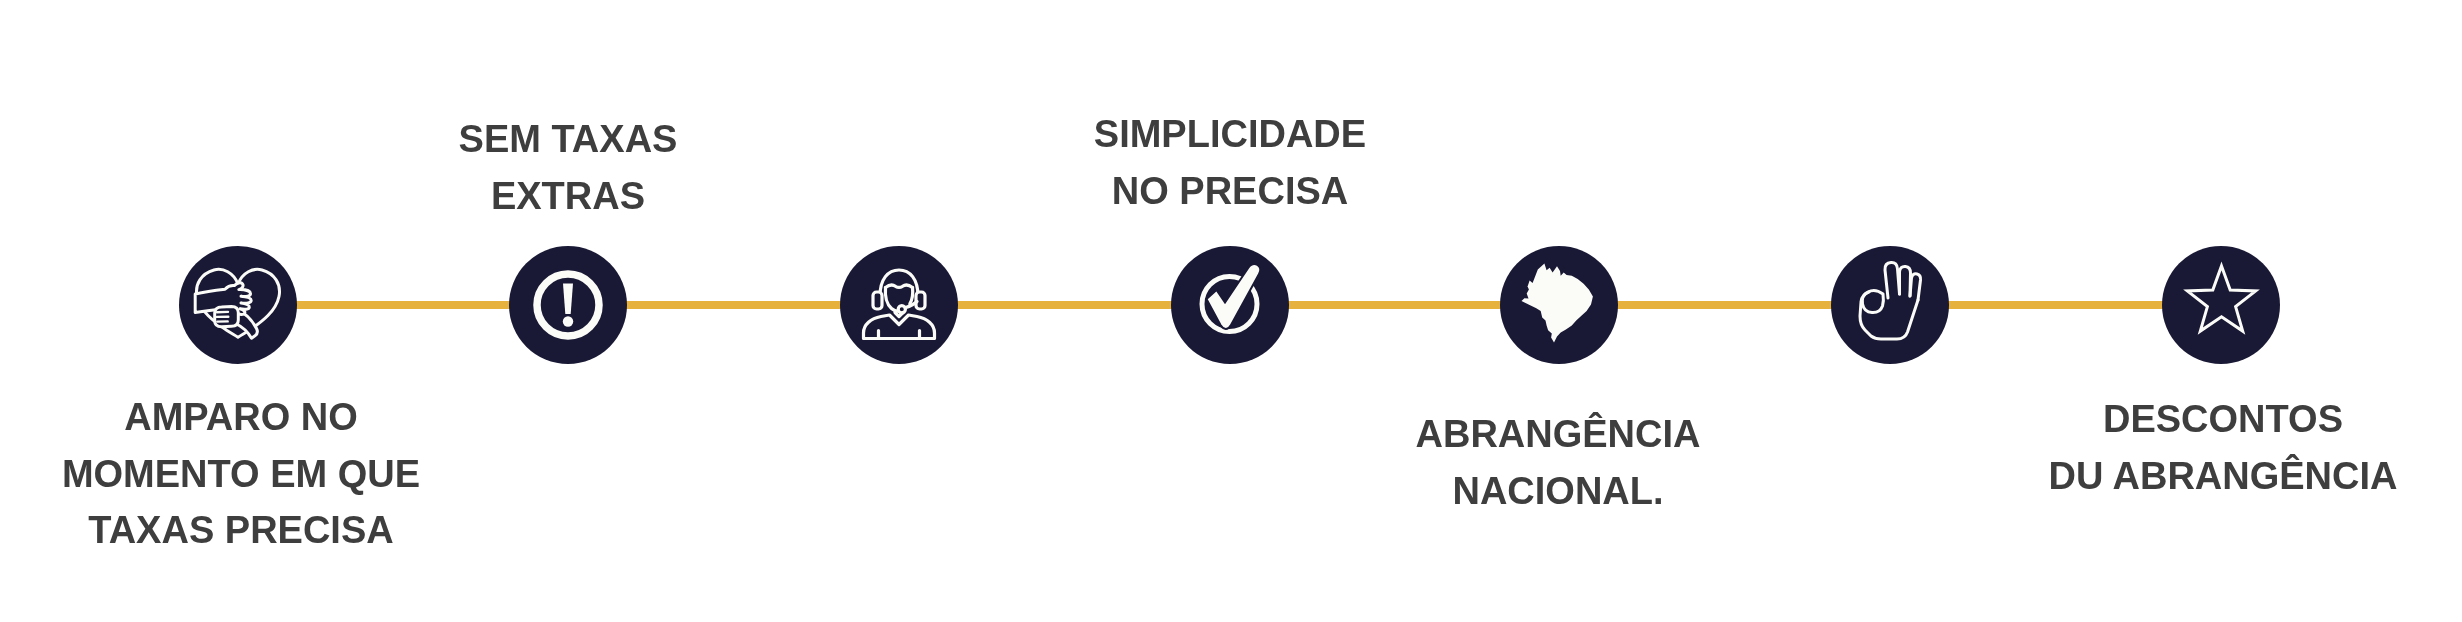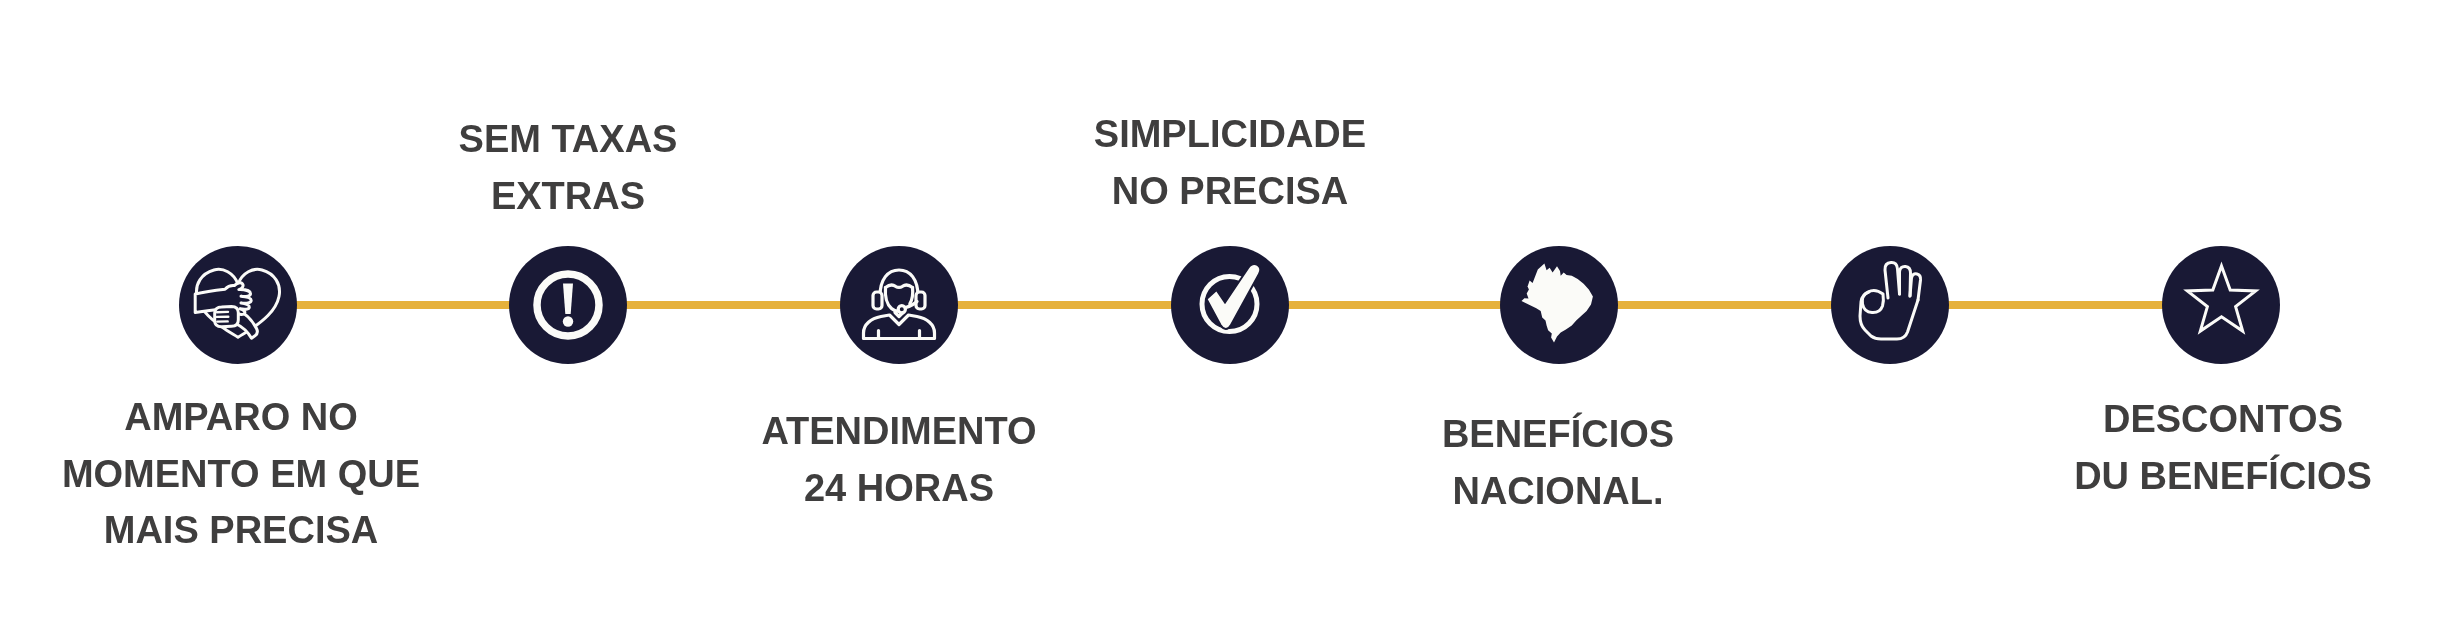--- a/index.html
+++ b/index.html
@@ -31,21 +31,21 @@
         <path d="M59 38 C54.5 26.5 44 21.5 35 24 C22.5 27.5 15.5 38 18 50.5 C21 65 34.5 75.5 48 84.5 C52 87 55.5 89 59 91.2 C62.5 89 66 87 70 84.5 C83.5 75.5 97 65 100 50.5 C102.5 38 95.5 27.5 83 24 C74 21.5 63.5 26.5 59 38 Z"></path>
         <path fill="#191935" d="M57 62.5 C66 67 73.5 74.5 77.5 82.5 C79 85.5 78.5 88 76 89.8 L72.5 92.2 C69.5 87 63 80.5 56.5 77.5 Z"></path>
         <path fill="#191935" d="M16.2 48 C26 45.8 36 44.4 46 43.2 C48.5 40.6 52.5 39.2 55.5 39.6 C58 36.8 61.8 36 63.4 37.8 C65 39.6 63.6 42.4 59.8 43.6 C66 43.4 71.3 44.8 71.5 47.6 C71.7 50.2 67 50.9 62 50.3 C68 50.8 72.2 52.2 72.2 54.6 C72.2 57 67.2 57.6 62 56.9 C67 57.6 70.6 59 70.3 61.2 C70 63.4 65.6 63.7 61 62.8 C64.8 64 66.6 65.6 65.6 67.3 C64.4 69.3 60.4 68.9 56.8 66.9 C53.4 66.4 49.6 64.8 47 62.6 C37 63.8 26 65.2 16.2 66.6 Z"></path>
         <path fill="#191935" d="M42.5 61 L52.5 60.6 C56.8 60.6 59.3 63 59.3 66.8 L59.3 74 C59.3 77.8 56.8 80.2 52.5 80.3 L42.5 80.7 C38.2 80.7 35.7 78.3 35.7 74.5 L35.7 67 C35.7 63.2 38.2 61 42.5 61 Z"></path>
         <path d="M38 66.2 L49 65.9 M38 70.9 L49.3 70.7 M38.3 75.6 L48.7 75.4" stroke-width="2.4"></path>
       </g>
     </svg>
   </div>
   <div class="label l0">AMPARO NO
 MOMENTO EM QUE
-MAIS PRECISA</div>
+TAXAS PRECISA</div>
 
   <div class="circle c1">
     <svg viewBox="0 0 118 118">
       <circle cx="59" cy="59" r="31" fill="none" stroke="#fbfbf8" stroke-width="7.5"></circle>
       <path fill="#fbfbf8" d="M54 37.5 L64 37.5 L61.7 68 L56.3 68 Z"></path>
       <circle cx="59" cy="75.5" r="5.2" fill="#fbfbf8"></circle>
     </svg>
   </div>
   <div class="label l1">SEM TAXAS
 EXTRAS</div>
@@ -60,52 +60,50 @@
         <path d="M45.5 41.5 C44.8 50 46.5 58 51.5 62.5 C53.5 64.3 56 65.3 58.5 65.4"></path>
         <path d="M72.5 41.5 C73.2 48.5 72.2 54 69.8 57.8"></path>
         <circle cx="61.8" cy="63.2" r="3.6"></circle>
         <path d="M65.2 61.8 C70 60.2 74 58.5 77 55.5"></path>
         <path d="M23.5 92.5 L23.5 87 C23.5 78.5 31 72.5 41 70.5 L49.5 69 L59 78.5 L68.5 69 L77 70.5 C87 72.5 94.5 78.5 94.5 87 L94.5 92.5 Z"></path>
         <path d="M55 66.5 L59 70.5 L63 66.5"></path>
         <path d="M38.5 92.5 L38.5 84.5 M79.5 92.5 L79.5 84.5"></path>
       </g>
     </svg>
   </div>
-  <div class="label l2">ATENDIMENTO
-24 HORAS</div>
 
   <div class="circle c3">
     <svg viewBox="0 0 118 118">
       <circle cx="58.5" cy="58" r="27.5" fill="none" stroke="#fbfbf8" stroke-width="5"></circle>
       <path fill="#fbfbf8" stroke="#191935" stroke-width="2" d="M35.5 53 L45.5 44 L54 56.5 L77.5 21.5 C79.5 18 83.5 17 86.5 19 C89.5 21 90 24.5 88 28 L60 79 C57 84.5 52.5 84 49.5 79 Z"></path>
     </svg>
   </div>
   <div class="label l3">SIMPLICIDADE
 NO PRECISA</div>
 
   <div class="circle c4">
     <svg viewBox="0 0 118 118">
       <path fill="#fbfbf8" d="M27.4 41 L29.6 34.6 L32.6 37 L37.8 23.4 L44.4 17.5 L46.6 24.2 L49.6 21.8 L52.6 26.6 L57 20.2 L60 25 L60.7 29.8 L63.7 26.6 L66.6 29 L71.8 29.8 L77.7 33 L83.6 37.8 L88.8 43.4 L92.9 50.6 L91 58.6 L86.6 65 L81.4 69.8 L76.2 74.6 L71.8 79.4 L65.9 83.4 L60.7 86.6 L57 90.6 L54 96.5 L51.1 91.4 L51.8 87.4 L48.1 84.2 L46.6 79.4 L45.5 74.6 L42.2 71.4 L40.7 65 L36.3 62.2 L29.6 59 L21.5 55 L24.4 52.2 L28.5 52.6 L26.7 47.4 L28.9 43.4 L27.8 41 Z"></path>
     </svg>
   </div>
-  <div class="label l4">BENEFÍCIOS
+  <div class="label l4">ABRANGÊNCIA
 NACIONAL.</div>
 
   <div class="circle c5">
     <svg viewBox="0 0 118 118">
       <g fill="none" stroke="#fbfbf8" stroke-width="3" stroke-linejoin="round" stroke-linecap="round">
         <path d="M57 52 L54 24 Q53.5 17 60 16.5 Q66 16 66.5 23 L68.5 48"></path>
         <path d="M68.5 48 L68.5 26 Q69 20 74.5 20.5 Q79.5 21 79.5 27 L79 50"></path>
         <path d="M79 50 L80.5 32 Q81.5 27 86 28 Q90 29 89.5 34 L87 54"></path>
         <path d="M52 48 Q44 42 37 46 Q30 50 31.5 58 Q33 66 41 66.5 Q49 67 51.5 60 Q53 55 52 48 Z"></path>
         <path d="M38 46 Q31 48 30 56 L29 70 Q29 79 34 84 L40 90 Q44 93 50 93 L66 93 Q74 93 76.5 86 L87 54"></path>
       </g>
     </svg>
   </div>
 
   <div class="circle c6">
     <svg viewBox="0 0 118 118">
       <polygon fill="none" stroke="#fbfbf8" stroke-width="3" stroke-linejoin="miter" points="59.5,20.0 68.2,44.0 93.7,44.9 73.6,60.6 80.7,85.1 59.5,70.8 38.3,85.1 45.4,60.6 25.3,44.9 50.8,44.0"></polygon>
     </svg>
   </div>
   <div class="label l6">DESCONTOS
-DU BENEFÍCIOS</div>
+DU ABRANGÊNCIA</div>
 </div>
 
 </body></html>

